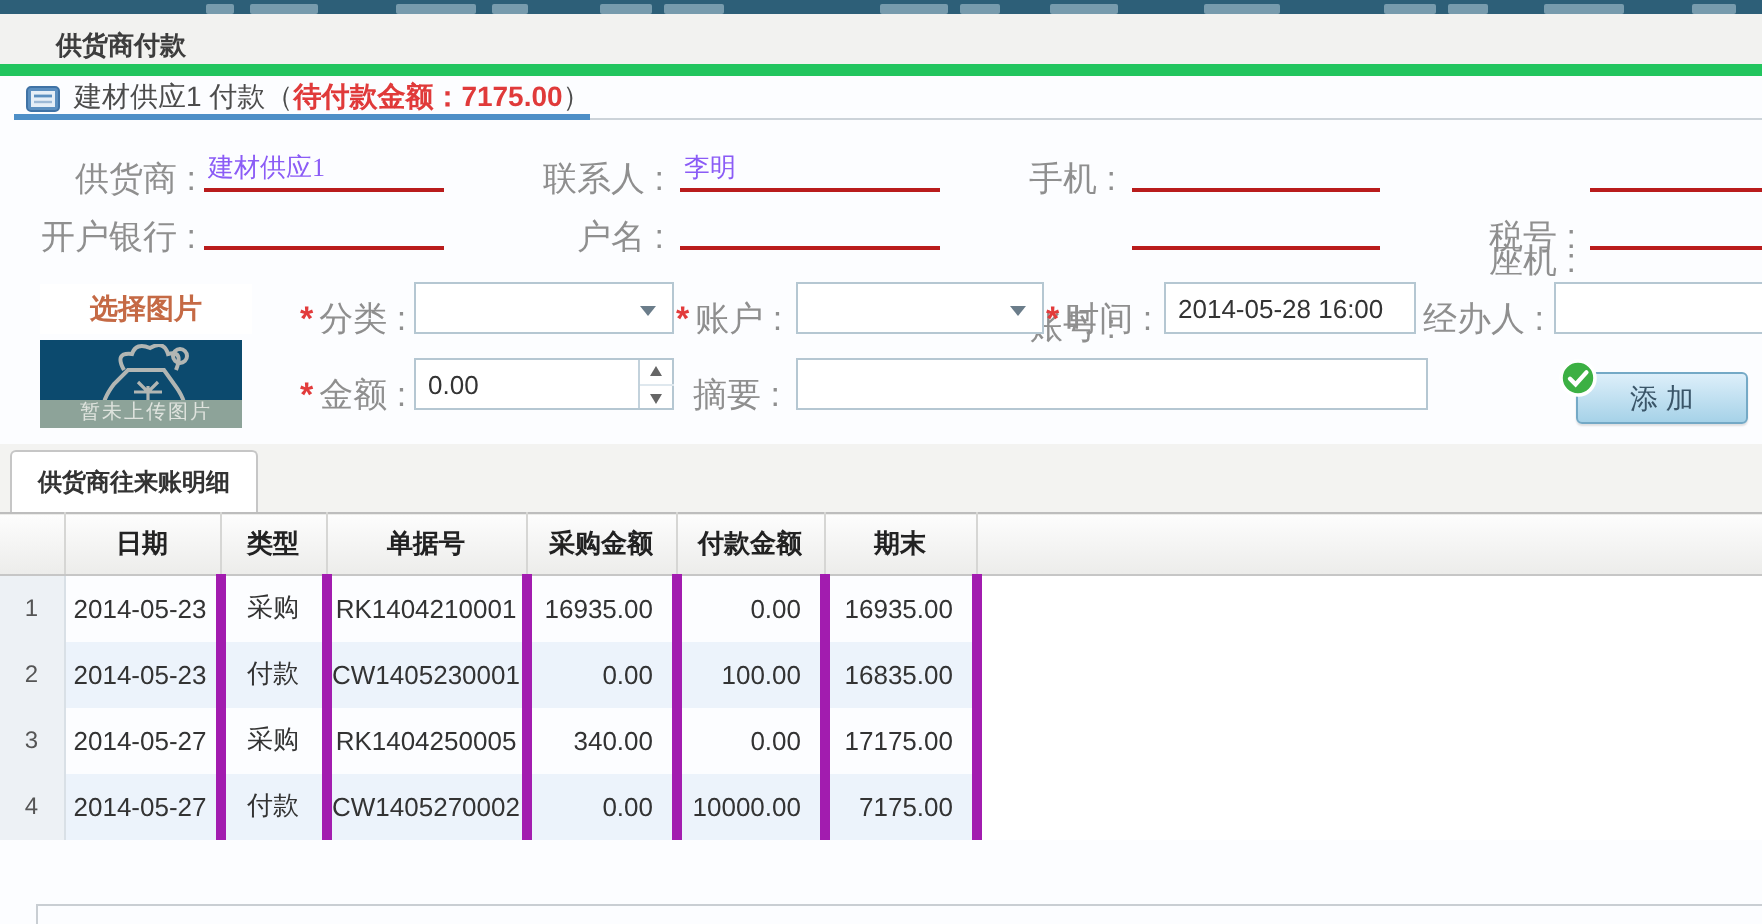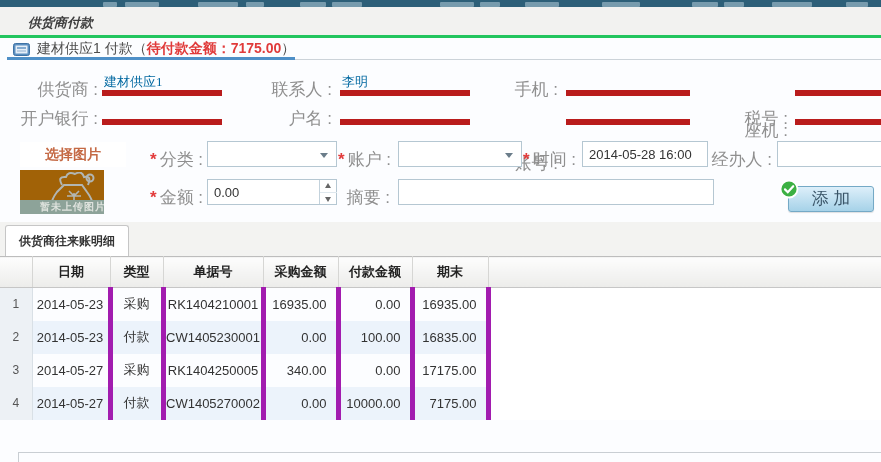--- a/index.html
+++ b/index.html
@@ -4,35 +4,35 @@
 <style>
   * { margin:0; padding:0; box-sizing:border-box; }
   body { font-family:"Liberation Sans","DejaVu Sans",sans-serif; background:#fff; }
   .page { position:relative; width:881px; height:462px; overflow:hidden; background:#fcfdff; }
 
   
   .topbar { position:absolute; left:0; top:0; width:881px; height:7px; background:#2d5f78; }
   .topbar span { position:absolute; top:2px; height:5px; background:rgba(210,228,238,.45); border-radius:1px; }
 
   
-  .hdrstrip { position:absolute; left:0; top:7px; width:881px; height:31px; background:#f2f2f0; border-bottom:3px solid #22c55e;font-style:italic; }
+  .hdrstrip { position:absolute; left:0; top:7px; width:881px; height:31px; background:#f2f2f0; border-bottom:6px solid #22c55e; }
   .hdrstrip .ttl { position:absolute; left:28px; top:0; line-height:31px; font-size:13px; font-weight:bold; color:#3d3d3d; }
 
   
   .secrow { position:absolute; left:0; top:38px; width:881px; height:24px; }
   .secrow .ico { position:absolute; left:13px; top:5px; }
   .sec-title { position:absolute; left:37px; top:2px; font-size:14px; color:#4c4c4c; white-space:nowrap; }
   .sec-title .hl { color:#e03a3a; font-weight:bold; }
   .blueline { position:absolute; left:7px; top:57px; width:288px; height:3px; background:#4e8fc7; }
   .grayline { position:absolute; left:295px; top:59px; width:586px; height:1px; background:#ccd3d9; }
 
   
   .lbl { position:absolute; font-size:17px; color:#8f8f8f; text-align:right; white-space:nowrap; }
-  .uinput { position:absolute; height:22px; border:none; border-bottom:6px solid #b91c1c; background:transparent;
-            font-size:13px; color:#0369a1; font-family:Liberation Serif, serif; outline:none; padding:0 2px; }
+  .uinput { position:absolute; height:22px; border:none; border-bottom:2px solid #b91c1c; background:transparent;
+            font-size:13px; color:#8b5cf6; font-family:Liberation Serif, serif; outline:none; padding:0 2px; }
 
   
   .req { color:#e23b3b; font-weight:bold; margin-right:3px; }
   .binput { position:absolute; height:26px; border:1px solid #b5c7d2; background:#fff; font-size:13px; color:#333;
             font-family:inherit; outline:none; padding:0 6px; }
   .select { position:absolute; height:26px; border:1px solid #b5c7d2; background:#fff; cursor:pointer; }
   .select .arrow { position:absolute; right:8px; top:11px; width:0; height:0;
                    border-left:4px solid transparent; border-right:4px solid transparent; border-top:5px solid #6b7d8a; }
   .numwrap { position:absolute; height:26px; border:1px solid #b5c7d2; background:#fff; }
   .numwrap input { position:absolute; left:0; top:0; width:108px; height:24px; border:none; outline:none;
@@ -40,28 +40,28 @@
   .spin { position:absolute; right:0; top:0; width:17px; height:24px; border-left:1px solid #c3d2dc; }
   .spin .up, .spin .dn { position:absolute; left:0; width:17px; height:12px; cursor:pointer; }
   .spin .up { top:0; } .spin .dn { bottom:0; border-top:1px solid #dfe8ee; }
   .spin i { position:absolute; left:5px; width:0; height:0; border-left:3.5px solid transparent; border-right:3.5px solid transparent; }
   .spin .up i { top:3px; border-bottom:5px solid #666; }
   .spin .dn i { top:4px; border-top:5px solid #666; }
 
   
   .imgpick-title { position:absolute; left:20px; top:142px; width:106px; height:25px; background:#fff; text-align:center;
                    line-height:25px; font-size:14px; font-weight:bold; color:#c56a45; cursor:pointer; }
-  .imgpick-ph { position:absolute; left:20px; top:170px; width:84px; height:44px; background:#a16207; overflow:hidden; cursor:pointer;font-weight:bold; }
+  .imgpick-ph { position:absolute; left:20px; top:170px; width:101px; height:44px; background:#0c4a6e; overflow:hidden; cursor:pointer; }
   .imgpick-ph svg { position:absolute; left:18px; top:2px; }
   .imgpick-cap { position:absolute; left:0; bottom:0; width:106px; height:14px; background:#8da399; color:#dfe3de;
                  font-size:10px; text-align:center; line-height:14px; letter-spacing:1px; }
 
   
   .addbtn { position:absolute; left:788px; top:186px; width:86px; height:26px; border:1px solid #74a9c6; border-radius:3px;
-            background:linear-gradient(#ddeffa,#a6d2e8); font-size:17px; color:#3a5568; text-align:center; line-height:24px;
+            background:linear-gradient(#ddeffa,#a6d2e8); font-size:14px; color:#3a5568; text-align:center; line-height:24px;
             cursor:pointer; box-shadow:0 1px 1px rgba(0,0,0,.12); }
   .addok { position:absolute; left:779px; top:179px; width:20px; height:20px; }
 
   
   .tabstrip { position:absolute; left:0; top:222px; width:881px; height:34px; background:#f3f3f1; }
   .tab { position:absolute; left:5px; top:3px; width:124px; height:31px; background:#fff; border:1px solid #c6c6c6;
          border-bottom:none; border-radius:3px 3px 0 0; text-align:center; line-height:30px; font-size:12px;
          font-weight:bold; color:#333; cursor:pointer; }
 
   

